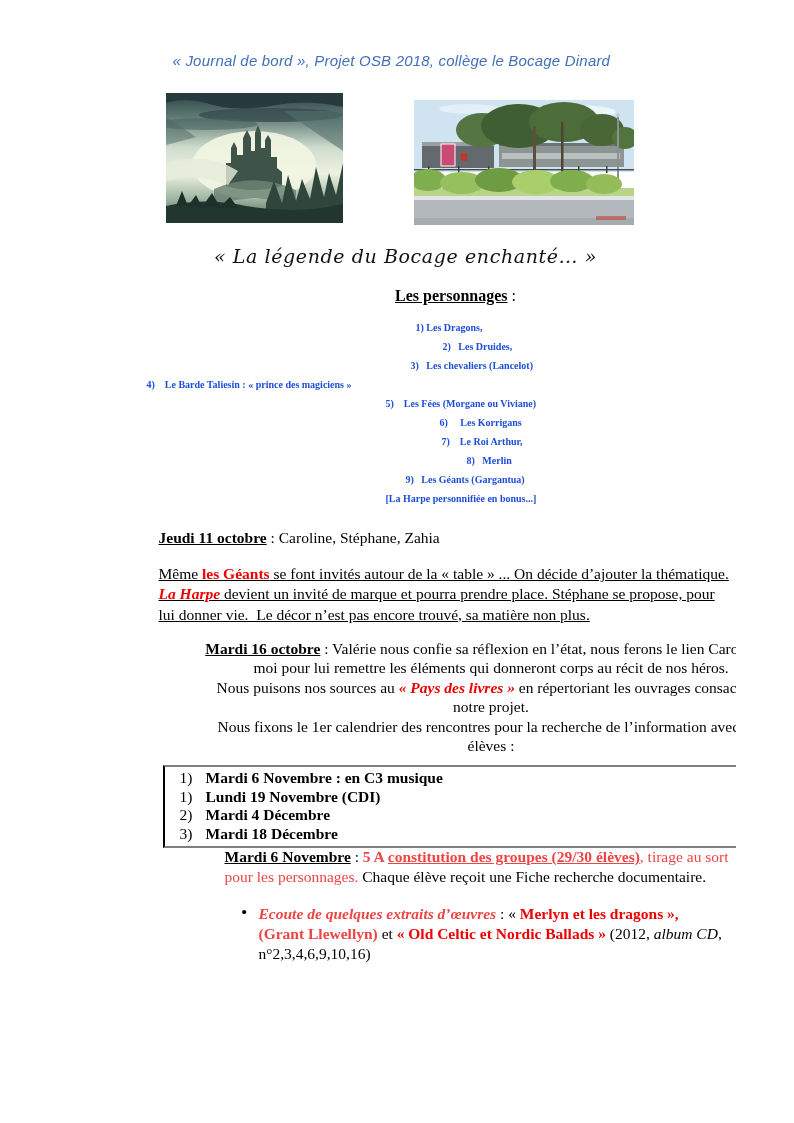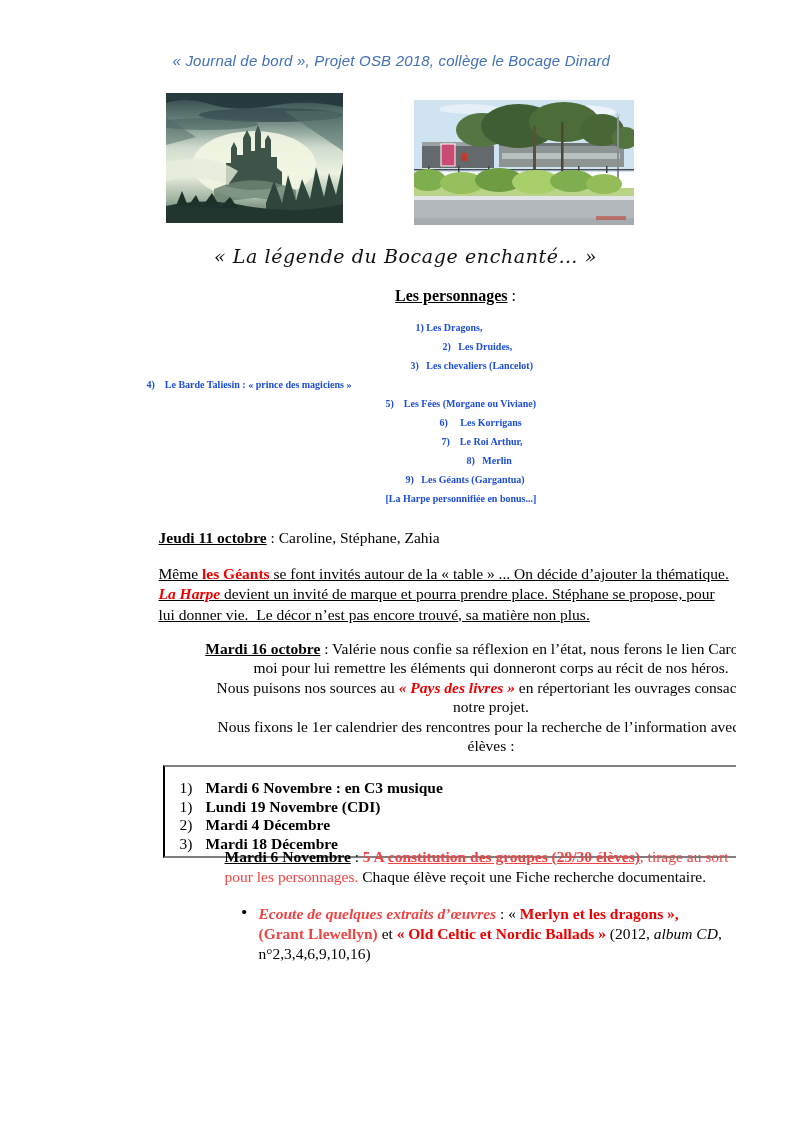--- a/index.html
+++ b/index.html
@@ -49,21 +49,21 @@
   .p-jeudi{left:100px;top:528px;width:650px;line-height:20px;}
   .p-geants{left:100px;top:564px;width:665px;line-height:20.3px;text-decoration:underline;}
   .p-mardi16{left:100px;top:639px;width:665px;line-height:19.4px;text-align:center;}
   .p-mardi6{left:166px;top:847px;width:575px;line-height:19.6px;}
   .p-ecoute{left:200px;top:904px;width:490px;line-height:20px;}
   .bullet-marker{left:183px;top:903px;font-weight:bold;font-size:15.5px;}
   
   .cal-box{
     left:104px;top:765px;width:622px;box-sizing:border-box;
     border:2px solid;border-color:#7f7f7f #000 #7f7f7f #000;
-    padding:12px 0 3px 0;background:#fff;
+    padding:2px 0 3px 0;background:#fff;
   }
   .cal-line{line-height:18.6px;padding-left:15px;}
   .cal-num{display:inline-block;width:26px;font-weight:normal;}
   .cal-text{font-weight:bold;}
   
   .page-number{left:702px;top:1031px;width:24px;text-align:center;font-size:15px;}
   
   .bold{font-weight:bold;}
   .italic{font-style:italic;}
   .underline{text-decoration:underline;}

